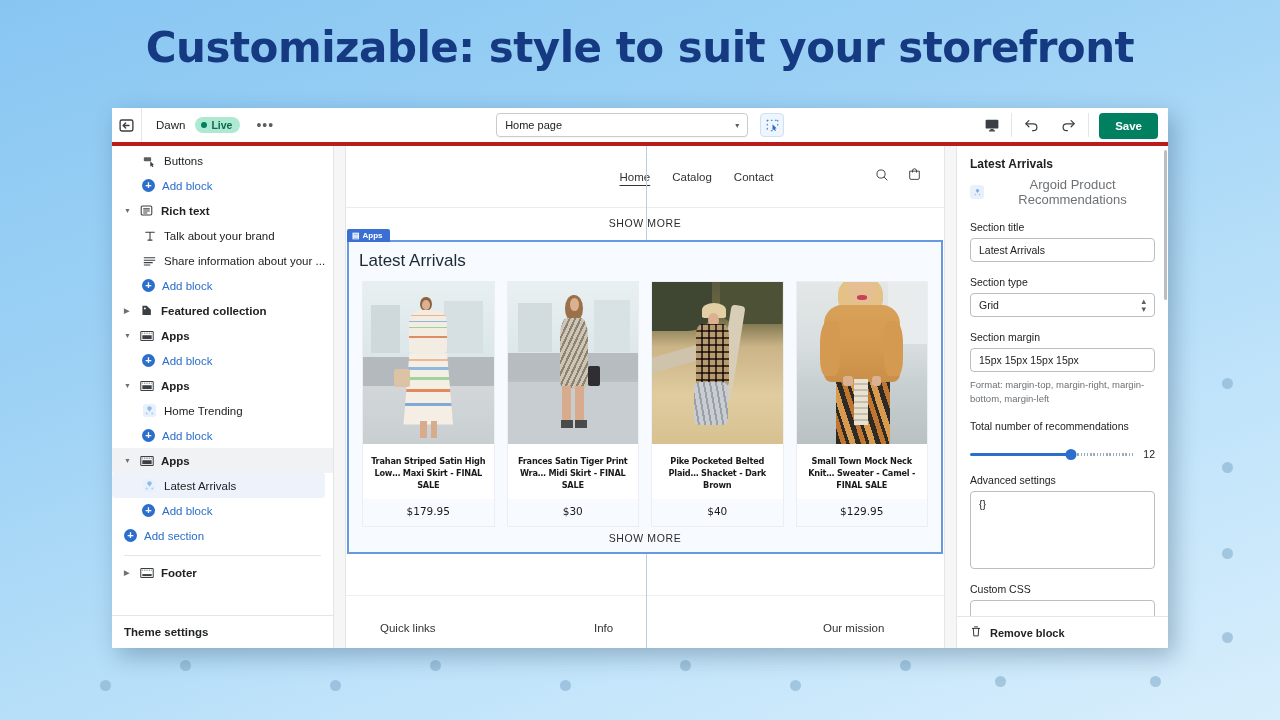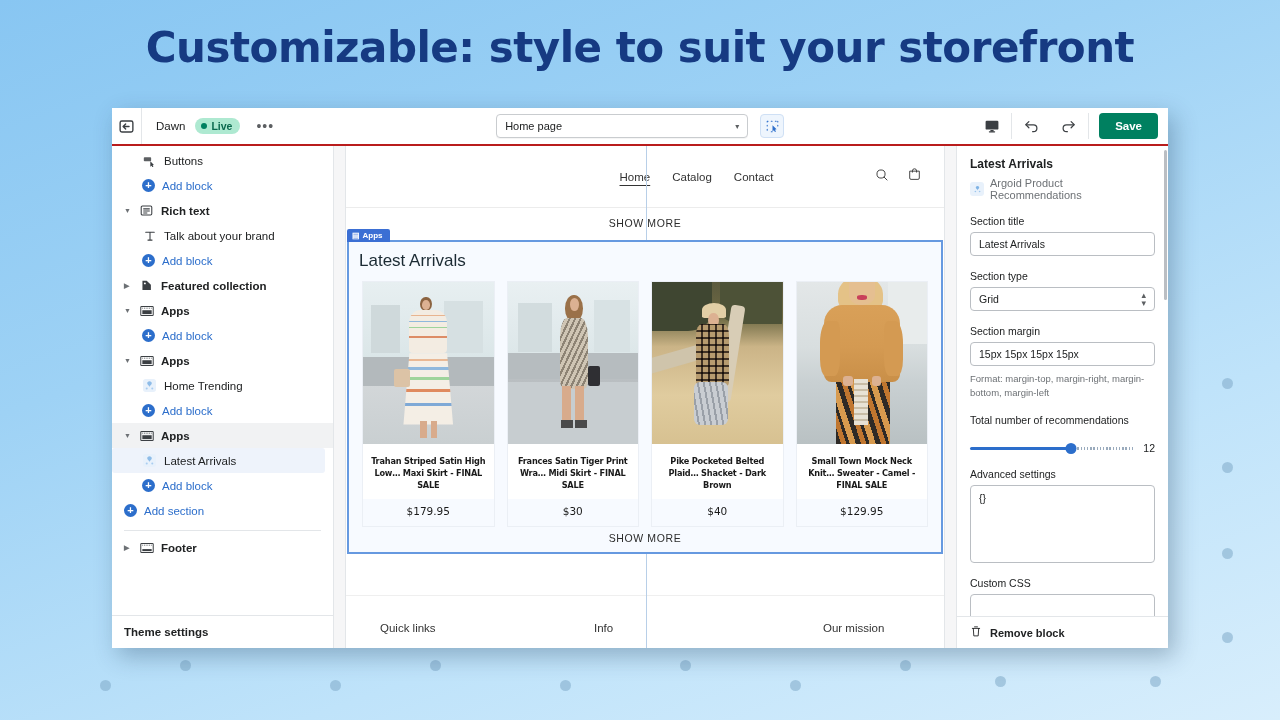--- a/index.html
+++ b/index.html
@@ -30,21 +30,21 @@
     width: 1056px; height: 540px;
     background: #fff;
     box-shadow: 6px 8px 22px rgba(20,50,80,.30);
     display: flex; flex-direction: column;
     overflow: hidden;
   }
 
   
   .topbar {
     height: 38px; flex: 0 0 38px; background: #fff;
-    border-bottom: 2px solid #b91c1c;
+    border-bottom: 4px solid #b91c1c;
     display: flex; align-items: stretch;
   }
   .tb-back {
     width: 30px; display: flex; align-items: center; justify-content: center;
     border-right: 1px solid #e3e6e9;
   }
   .tb-back svg { display: block; }
   .tb-left { display: flex; align-items: center; gap: 10px; padding-left: 14px; }
   .theme-name { font-size: 11.5px; color: #202223; }
   .live-badge {
@@ -171,21 +171,21 @@
   .pv-footer .f2 { width: 185px; }
 
   
   .rpanel {
     width: 212px; flex: 0 0 212px; background: #fff; border-left: 1px solid #e3e6e9;
     display: flex; flex-direction: column; position: relative;
   }
   .rp-scroll { flex: 1; padding: 11px 13px 0 13px; overflow: hidden; }
   .rp-title { font-size: 12px; font-weight: 700; color: #202223; }
   .rp-sub { display: flex; align-items: center; gap: 6px; margin-top: 6px; }
-  .rp-sub span { font-size: 11px; color: #6d7175; }
+  .rp-sub span { font-size: 13px; color: #6d7175; text-align: center; }
   .app-ico {
     width: 14px; height: 14px; border-radius: 3px; background: #e8f1fb;
     display: flex; align-items: center; justify-content: center; flex: 0 0 14px;
   }
   .fld-label { font-size: 10.5px; color: #202223; margin: 14px 0 5px; }
   .fld {
     height: 24px; border: 1px solid #babec3; border-radius: 4px; background: #fff;
     display: flex; align-items: center; padding: 0 8px; font-size: 10.5px; color: #202223;
   }
   .fld.sel { justify-content: space-between; }
@@ -342,20 +342,28 @@
             </span>
             <span class="sb-label">Rich text</span>
           </div>
           <div class="sb-row child">
             <span class="sb-ico">
               <svg width="12" height="12" viewBox="0 0 14 14">
                 <path d="M2 2.6h10M7 2.6v9M4.6 11.8h4.8" stroke="#3b3f43" stroke-width="1.25" fill="none" stroke-linecap="round"></path>
               </svg>
             </span>
             <span class="sb-label">Talk about your brand</span>
+          </div>
+          <div class="sb-row child">
+            <span class="sb-ico">
+              <svg width="13" height="12" viewBox="0 0 16 14">
+                <path d="M1.5 3h13M1.5 6h13M1.5 9h10M1.5 12h7" stroke="#3b3f43" stroke-width="1.25" stroke-linecap="round"></path>
+              </svg>
+            </span>
+            <span class="sb-label">Share information about your ...</span>
           </div>
           <div class="sb-row link child">
             <span class="plus-ico">+</span>
             <span class="sb-label">Add block</span>
           </div>
           <div class="sb-row section">
             <span class="sb-arrow">▶</span>
             <span class="sb-ico">
               <svg width="13" height="13" viewBox="0 0 16 16">
                 <path d="M3 2.2h5.2L13.4 7v6.6H3z" fill="#3b3f43"></path>

